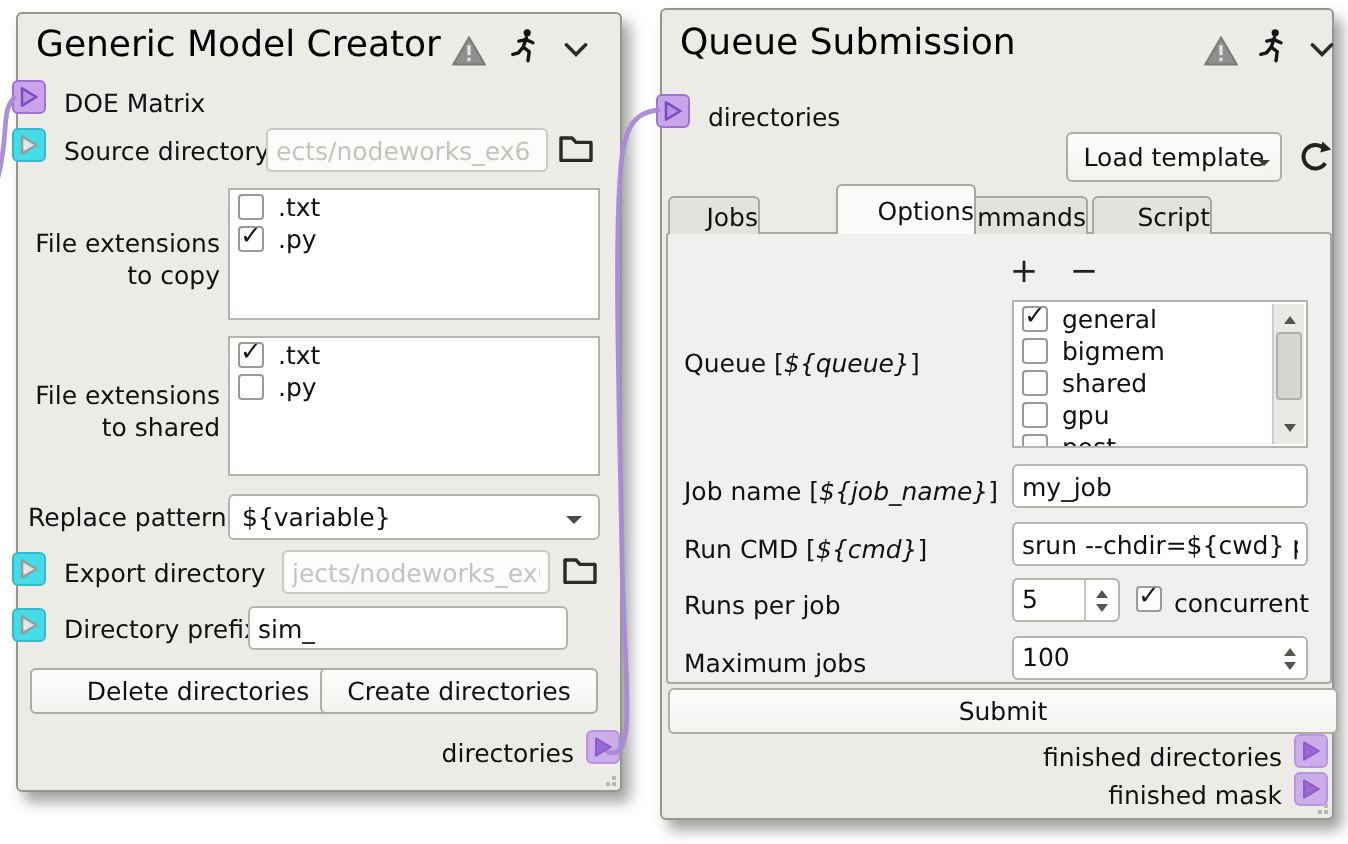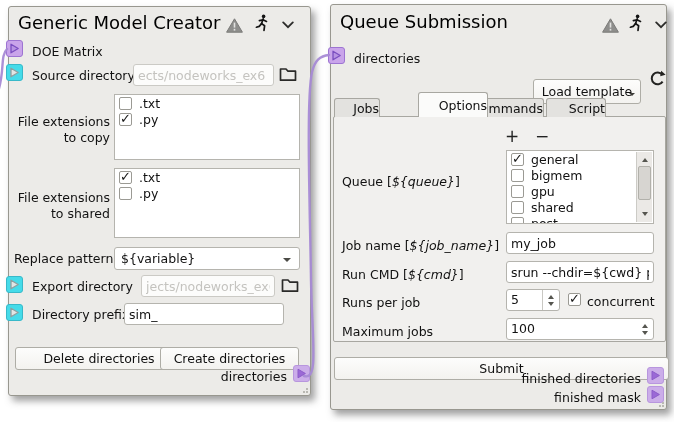--- a/index.html
+++ b/index.html
@@ -40,21 +40,21 @@
   .cb{
     width:13px;height:13px;background:#fff;border:1px solid #9b9a94;border-radius:2px;
     position:relative;flex:none;box-sizing:border-box;
   }
   .cb[data-checked="true"]::after{
     content:"✓";position:absolute;left:0px;top:-3px;font-size:13px;font-weight:bold;color:#161616;
   }
   .btn{
     position:absolute;font:12.5px "DejaVu Sans","Liberation Sans",sans-serif;
     background:linear-gradient(#fdfdfc,#f3f2ef);border:1px solid #aeada6;border-radius:3px;
-    color:#111;display:flex;align-items:center;justify-content:center;box-sizing:border-box;margin-top:13px;
+    color:#111;display:flex;align-items:center;justify-content:center;box-sizing:border-box;
   }
   .dropdown{
     position:absolute;background:#fff;border:1px solid #b5b4ae;border-radius:3px;
     box-sizing:border-box;font-size:12.5px;display:flex;align-items:center;padding:0 6px;
   }
   .dd-arrow{position:absolute;right:8px;top:10px;width:0;height:0;
     border:4.5px solid transparent;border-top-color:#4b4b46;}
   .spin{position:absolute;background:#fff;border:1px solid #b5b4ae;border-radius:3px;
     box-sizing:border-box;display:flex;overflow:hidden;}
   .spin .val{flex:1;font-size:12.5px;padding:2px 4px;white-space:nowrap;overflow:hidden;}
@@ -276,25 +276,25 @@
       <div class="lb-row">
         <span class="cb" data-checked="true"></span>
         <span>general</span>
       </div>
       <div class="lb-row">
         <span class="cb" data-checked="false"></span>
         <span>bigmem</span>
       </div>
       <div class="lb-row">
         <span class="cb" data-checked="false"></span>
+        <span>shared</span>
+      </div>
+      <div class="lb-row">
+        <span class="cb" data-checked="false"></span>
         <span>gpu</span>
-      </div>
-      <div class="lb-row">
-        <span class="cb" data-checked="false"></span>
-        <span>shared</span>
       </div>
       <div class="lb-row">
         <span class="cb" data-checked="false"></span>
         <span>post</span>
       </div>
       <div class="sb">
         <div class="sb-btn up">
             <span class="tri-up"></span>
           </div>
         <div class="thumb"></div>

